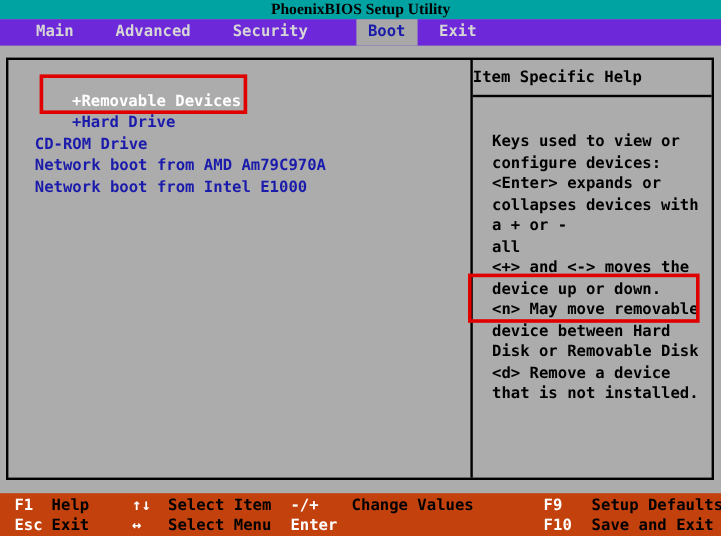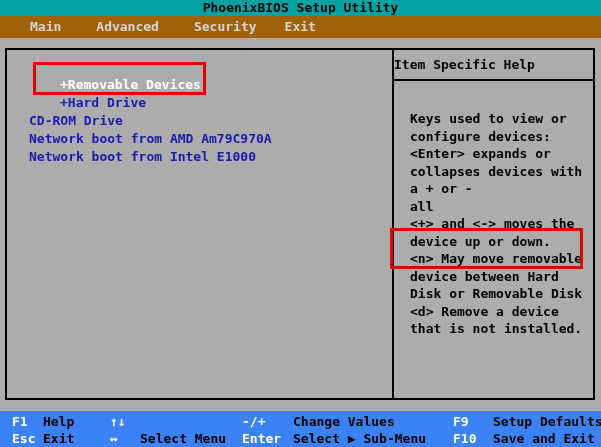--- a/index.html
+++ b/index.html
@@ -12,25 +12,25 @@
     font-size:13px;
     overflow:hidden;
     cursor:default;
   }
   
   .titlebar{
     position:absolute;left:0;top:0;width:100%;height:16px;
     background:#00A2A2;color:#000;
     line-height:16px;text-align:center;
   }
-  .titlebar .t-inner{display:inline-block;width:516px;text-align:center;}
+  .titlebar .t-inner{display:inline-block;width:516px;text-align:center;font-family:Liberation Serif, serif;}
   
   .menubar{
     position:absolute;left:0;top:16px;width:100%;height:22px;
-    background:#a16207;color:#D6D6D6;
+    background:#6d28d9;color:#D6D6D6;
     display:flex;align-items:stretch;
   }
   .tab{line-height:22px;padding:0 10px;white-space:pre;}
   .tab.m-main{margin-left:20px;}
   .tab.m-advanced{margin-left:15px;}
   .tab.m-security{margin-left:15px;}
   .tab.m-boot{margin-left:30px;}
   .tab.m-exit{margin-left:8px;}
   .tab.selected{background:#A8A8A8;color:#1A1AAB;}
   
@@ -51,21 +51,21 @@
   .help-panel{position:absolute;left:387px;top:0;right:0;bottom:0;color:#000;}
   .help-header{
     height:29px;line-height:29px;text-align:left;
     border-bottom:2px solid #000;
   }
   .help-body{padding-top:29px;padding-left:16px;}
   .help-line{line-height:17.5px;white-space:pre;}
   
   .footer{
     position:absolute;left:0;top:411px;width:100%;height:36px;
-    background:#3b82f6;
+    background:#c2410c;
   }
   .f-row{position:absolute;left:0;right:0;height:17px;line-height:17px;}
   .f-row.r1{top:2px;}
   .f-row.r2{top:19px;}
   .fk{position:absolute;color:#FFFFFF;white-space:pre;}
   .fd{position:absolute;color:#000000;white-space:pre;}
   .p1k{left:12px;}  .p1d{left:43px;}
   .p2k{left:110px;} .p2d{left:140px;}
   .p3k{left:242px;} .p3d{left:293px;}
   .p4k{left:453px;} .p4d{left:493px;}
@@ -83,20 +83,21 @@
 <div class="screen">
 
   <div class="titlebar">
     <span class="t-inner">PhoenixBIOS Setup Utility</span>
   </div>
 
   <div class="menubar">
     <div class="tab m-main">Main</div>
     <div class="tab m-advanced">Advanced</div>
     <div class="tab m-security">Security</div>
+    <div class="tab m-boot selected">Boot</div>
     <div class="tab m-exit">Exit</div>
   </div>
 
   <div class="main">
     <div class="left-panel">
       <div class="boot-list">
         <div class="boot-item selected">+Removable Devices</div>
         <div class="boot-item">+Hard Drive</div>
         <div class="boot-item no-plus">CD-ROM Drive</div>
         <div class="boot-item no-plus">Network boot from AMD Am79C970A</div>
@@ -122,32 +123,32 @@
         <div class="help-line">that is not installed.</div>
       </div>
     </div>
   </div>
 
   <div class="footer">
     <div class="f-row r1">
       <span class="fk p1k">F1</span>
       <span class="fd p1d">Help</span>
       <span class="fk p2k">↑↓</span>
+      <span class="fd p2d">Select Item</span>
       <span class="fk p3k">-/+</span>
       <span class="fd p3d">Change Values</span>
       <span class="fk p4k">F9</span>
       <span class="fd p4d">Setup Defaults</span>
     </div>
     <div class="f-row r2">
       <span class="fk p1k">Esc</span>
       <span class="fd p1d">Exit</span>
       <span class="fk p2k">↔</span>
       <span class="fd p2d">Select Menu</span>
       <span class="fk p3k">Enter</span>
-      <span class="fd p3d">Select ▶ Sub-Menu</span>
       <span class="fk p4k">F10</span>
       <span class="fd p4d">Save and Exit</span>
     </div>
   </div>
 
   <div class="anno box1"></div>
   <div class="anno box2"></div>
 
 </div>
 

